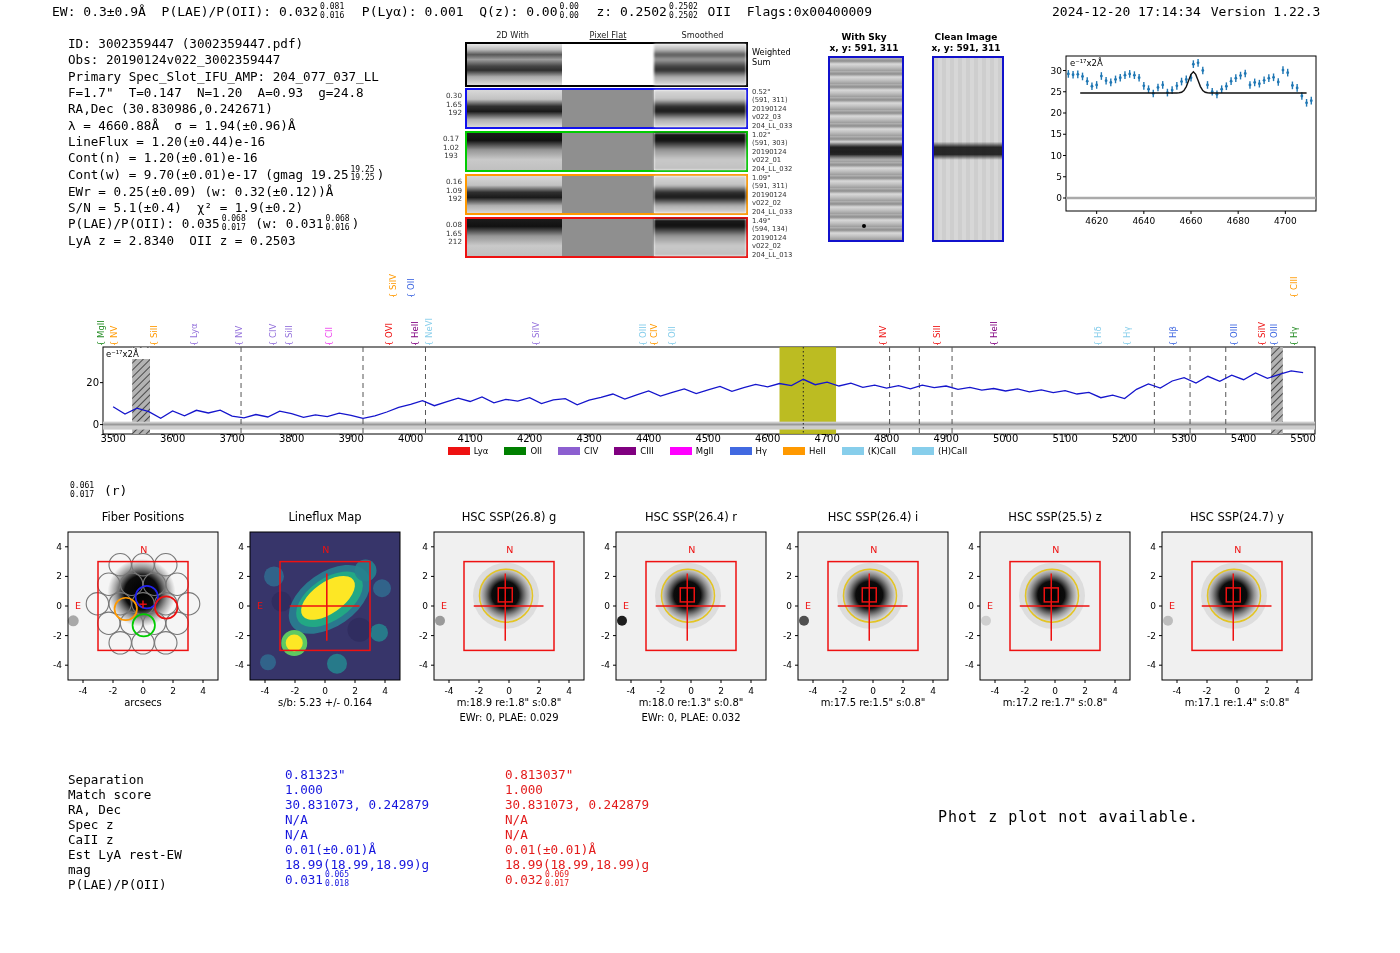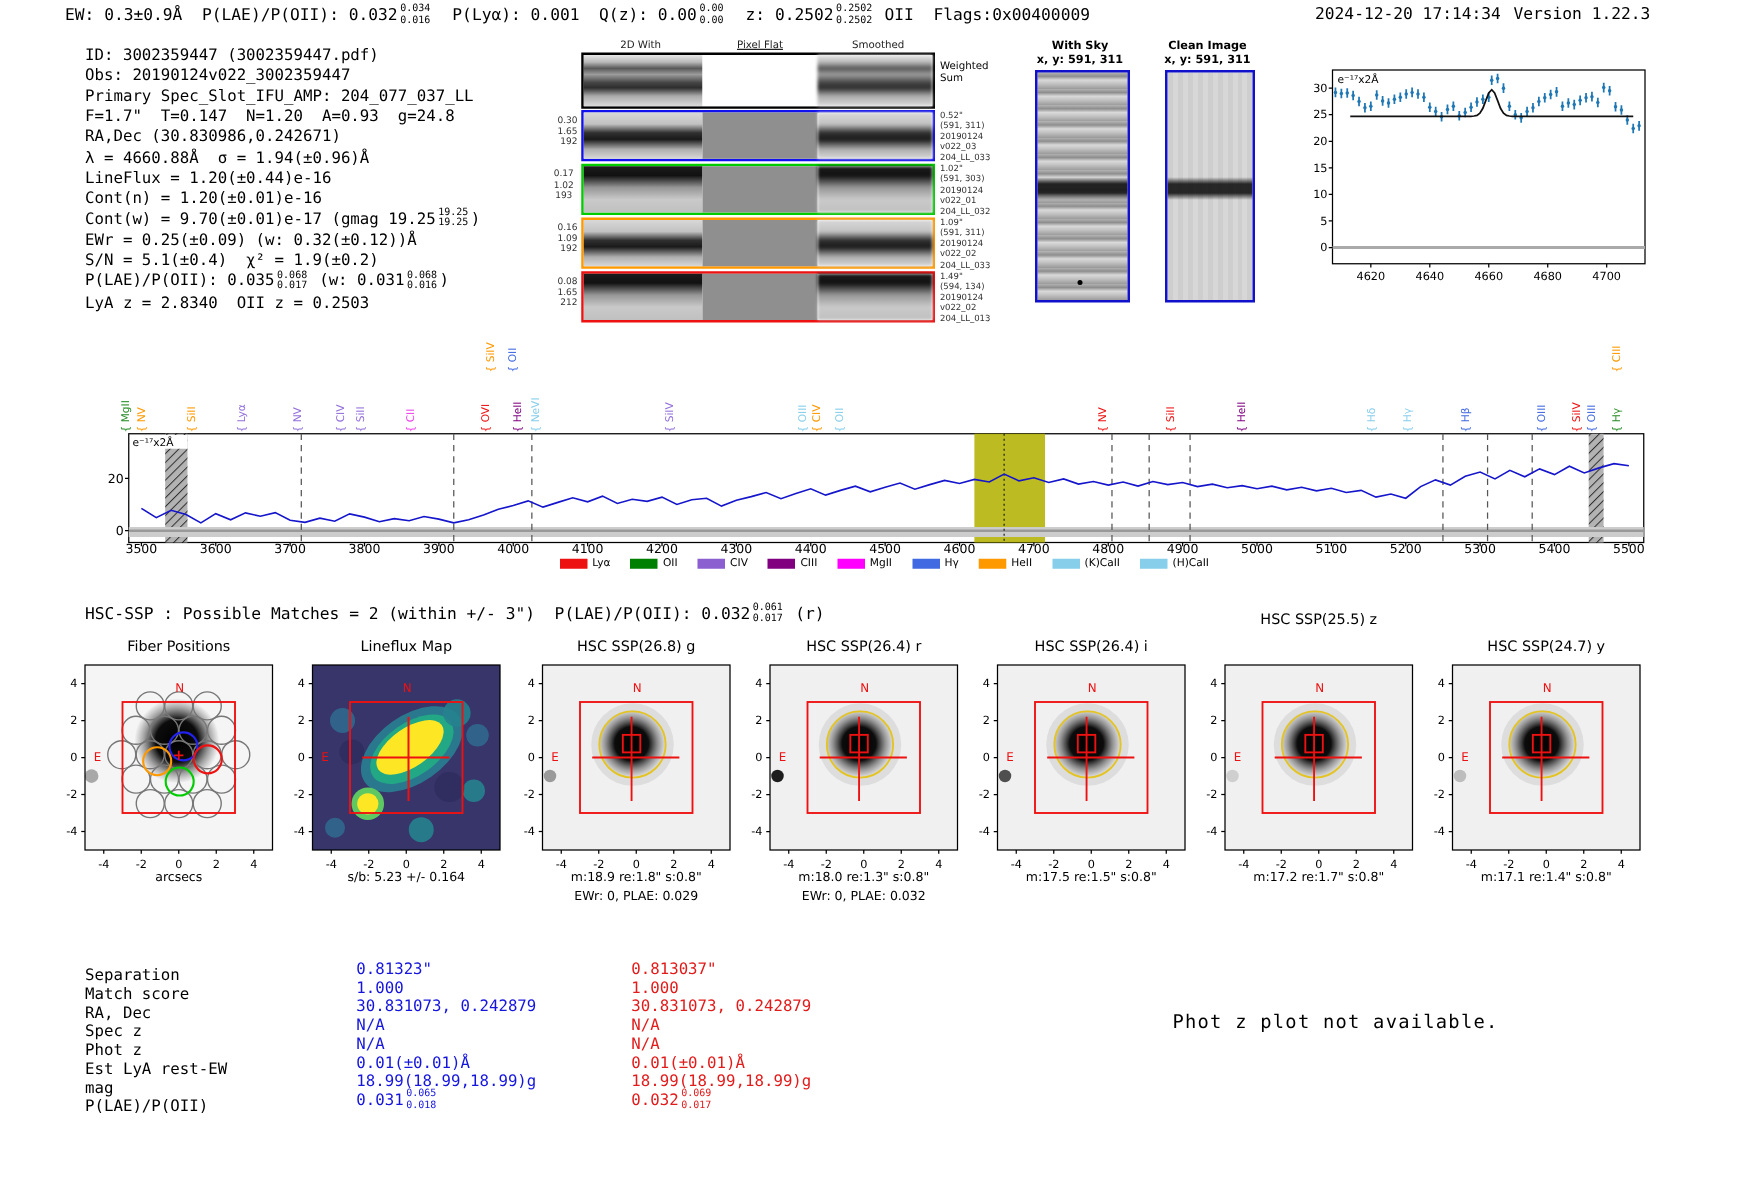--- a/index.html
+++ b/index.html
@@ -29,21 +29,21 @@
   .legend-item{display:flex;align-items:center;gap:4px;font-size:8.5px;}
   .legend-sw{width:22px;height:8px;display:inline-block;}
   .lbl{position:absolute;transform:rotate(-90deg);transform-origin:0 100%;white-space:nowrap;
        font-size:8.5px;line-height:9px;}
   .tbl-lines div{line-height:15px;white-space:pre;}
 </style>
 </head>
 <body>
 
 <div id="page">
-  <div class="abs mono pre" id="hdr-left"><span>EW: 0.3±0.9Å  P(LAE)/P(OII): 0.032</span><span class="fr"><span>0.034</span><span>0.016</span></span><span>  P(Lyα): 0.001  Q(z): 0.00</span><span class="fr"><span>0.00</span><span>0.00</span></span><span>  z: 0.2502</span><span class="fr"><span>0.2502</span><span>0.2502</span></span><span> OII  Flags:0x00400009</span></div>
+  <div class="abs mono pre" id="hdr-left"><span>EW: 0.3±0.9Å  P(LAE)/P(OII): 0.032</span><span class="fr"><span>0.081</span><span>0.016</span></span><span>  P(Lyα): 0.001  Q(z): 0.00</span><span class="fr"><span>0.00</span><span>0.00</span></span><span>  z: 0.2502</span><span class="fr"><span>0.2502</span><span>0.2502</span></span><span> OII  Flags:0x00400009</span></div>
   <div class="abs mono" id="hdr-right">
     <span>2024-12-20 17:14:34</span><span style="margin-left:10px">Version 1.22.3</span>
   </div>
   <div class="abs mono" id="info-block">
       <div class="iline"><span>ID: 3002359447 (3002359447.pdf)</span></div>
       <div class="iline"><span>Obs: 20190124v022_3002359447</span></div>
       <div class="iline"><span>Primary Spec_Slot_IFU_AMP: 204_077_037_LL</span></div>
       <div class="iline"><span>F=1.7"  T=0.147  N=1.20  A=0.93  g=24.8</span></div>
       <div class="iline"><span>RA,Dec (30.830986,0.242671)</span></div>
       <div class="iline"><span>λ = 4660.88Å  σ = 1.94(±0.96)Å</span></div>
@@ -399,21 +399,21 @@
       </div>
       <div class="legend-item">
         <div class="legend-sw" style="background: rgb(135, 206, 235);"></div>
         <div>(K)CaII</div>
       </div>
       <div class="legend-item">
         <div class="legend-sw" style="background: rgb(135, 206, 235);"></div>
         <div>(H)CaII</div>
       </div>
     </div>
-  <div class="abs mono pre" id="hsc-line"><span>HSC-SSP : Possible Matches = 2 (within +/- 3")  P(LAE)/P(OII): 0.032</span><span class="fr"><span>0.061</span><span>0.017</span></span><span> (r)</span></div>
+  <div class="abs mono pre" id="hsc-line"><span class="fr"><span>0.061</span><span>0.017</span></span><span> (r)</span></div>
   <div class="abs" id="cutouts" style="left:0;top:0;">
       <div class="cut-title abs" style="left: 43px; top: 510px; width: 200px;">Fiber Positions</div>
       <svg width="186" height="172" style="position:absolute;left:40px;top:524px;">
         <rect x="28" y="8" width="150" height="148" fill="#f5f5f5"></rect>
         <defs>
           <radialGradient id="g0">
             <stop offset="0%" stop-color="#000"></stop>
             <stop offset="50%" stop-color="#0c0c0c"></stop>
             <stop offset="78%" stop-color="rgba(40,40,40,0.4)"></stop>
             <stop offset="100%" stop-color="rgba(60,60,60,0)"></stop>
@@ -653,21 +653,21 @@
         <text x="133" y="170" text-anchor="middle" font-size="9" fill="#000" font-family="DejaVu Sans, sans-serif">2</text>
         <line x1="133" y1="156" x2="133" y2="159" stroke="#000" stroke-width="1"></line>
         <text x="22" y="55.4" text-anchor="end" font-size="9" fill="#000" font-family="DejaVu Sans, sans-serif">2</text>
         <line x1="25" y1="52.4" x2="28" y2="52.4" stroke="#000" stroke-width="1"></line>
         <text x="163" y="170" text-anchor="middle" font-size="9" fill="#000" font-family="DejaVu Sans, sans-serif">4</text>
         <line x1="163" y1="156" x2="163" y2="159" stroke="#000" stroke-width="1"></line>
         <text x="22" y="25.799999999999997" text-anchor="end" font-size="9" fill="#000" font-family="DejaVu Sans, sans-serif">4</text>
         <line x1="25" y1="22.799999999999997" x2="28" y2="22.799999999999997" stroke="#000" stroke-width="1"></line>
       </svg>
       <div class="cut-xlabel abs" style="left: 773px; top: 697px; width: 200px;">m:17.5  re:1.5"  s:0.8"</div>
-      <div class="cut-title abs" style="left: 955px; top: 488px; width: 200px;">HSC SSP(25.5) z</div>
+      <div class="cut-title abs" style="left: 955px; top: 510px; width: 200px;">HSC SSP(25.5) z</div>
       <svg width="186" height="172" style="position:absolute;left:952px;top:524px;">
         <rect x="28" y="8" width="150" height="148" fill="#f0f0f0"></rect>
         <defs>
           <radialGradient id="g5">
             <stop offset="0%" stop-color="#000"></stop>
             <stop offset="50%" stop-color="#0c0c0c"></stop>
             <stop offset="78%" stop-color="rgba(40,40,40,0.4)"></stop>
             <stop offset="100%" stop-color="rgba(60,60,60,0)"></stop>
           </radialGradient>
         </defs>
@@ -748,21 +748,21 @@
         <line x1="25" y1="22.799999999999997" x2="28" y2="22.799999999999997" stroke="#000" stroke-width="1"></line>
       </svg>
       <div class="cut-xlabel abs" style="left: 1137px; top: 697px; width: 200px;">m:17.1  re:1.4"  s:0.8"</div>
     </div>
   <div class="abs" id="match-table" style="left:0;top:0;">
       <div class="mono tbl-lines abs" style="left: 68px; top: 772px; font-size: 12.6px;">
         <div>Separation</div>
         <div>Match score</div>
         <div>RA, Dec</div>
         <div>Spec z</div>
-        <div>Phot z</div>
+        <div>CaII z</div>
         <div>Est LyA rest-EW</div>
         <div>mag</div>
         <div>P(LAE)/P(OII)</div>
       </div>
       <div class="mono tbl-lines abs" style="left: 285px; top: 767px; font-size: 12.6px; color: rgb(21, 21, 221);">
         <div><span>0.81323"</span></div>
         <div><span>1.000</span></div>
         <div><span>30.831073, 0.242879</span></div>
         <div><span>N/A</span></div>
         <div><span>N/A</span></div>

